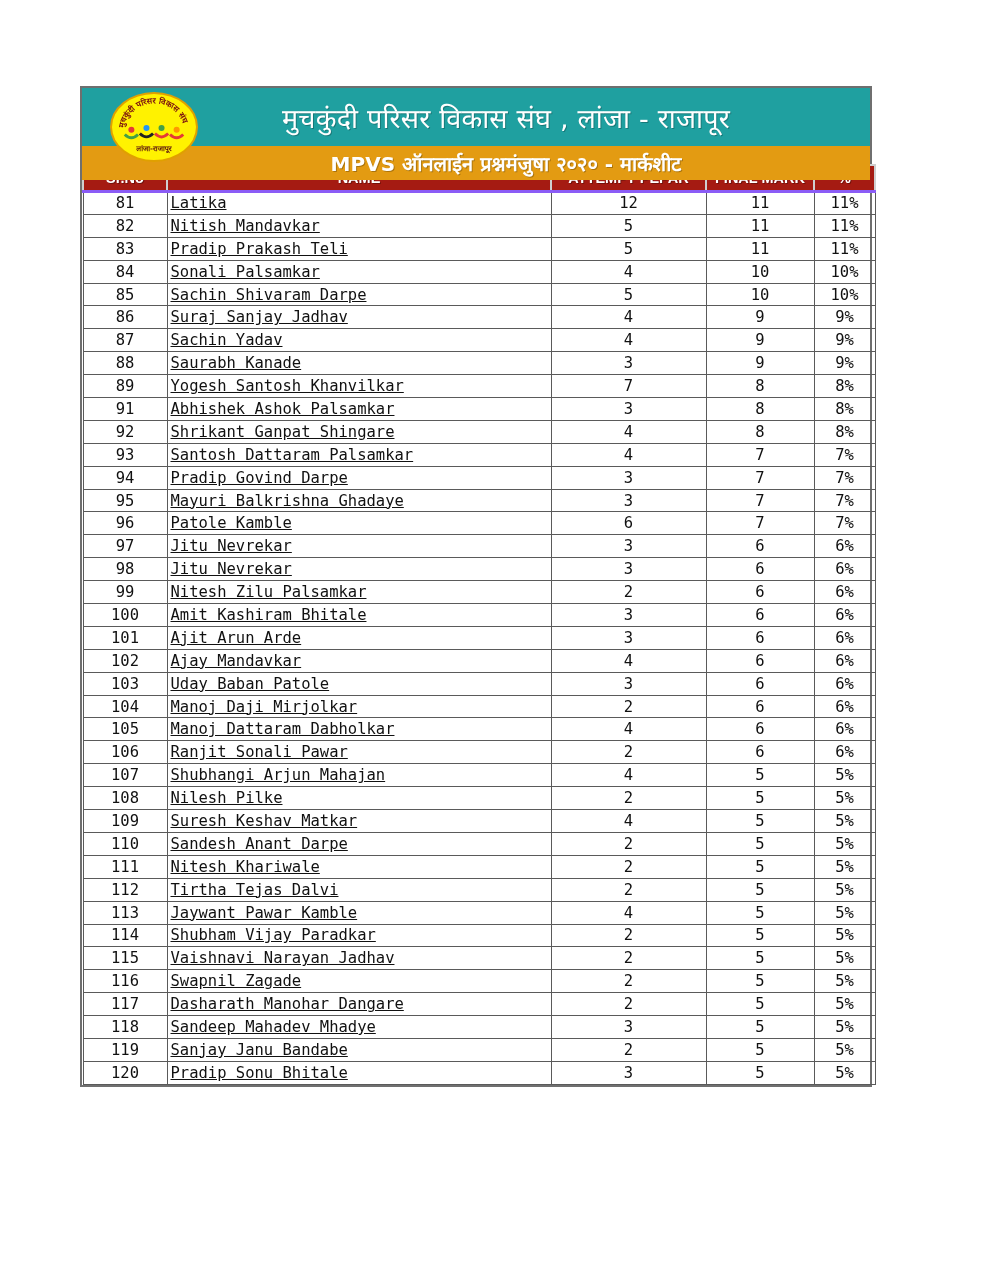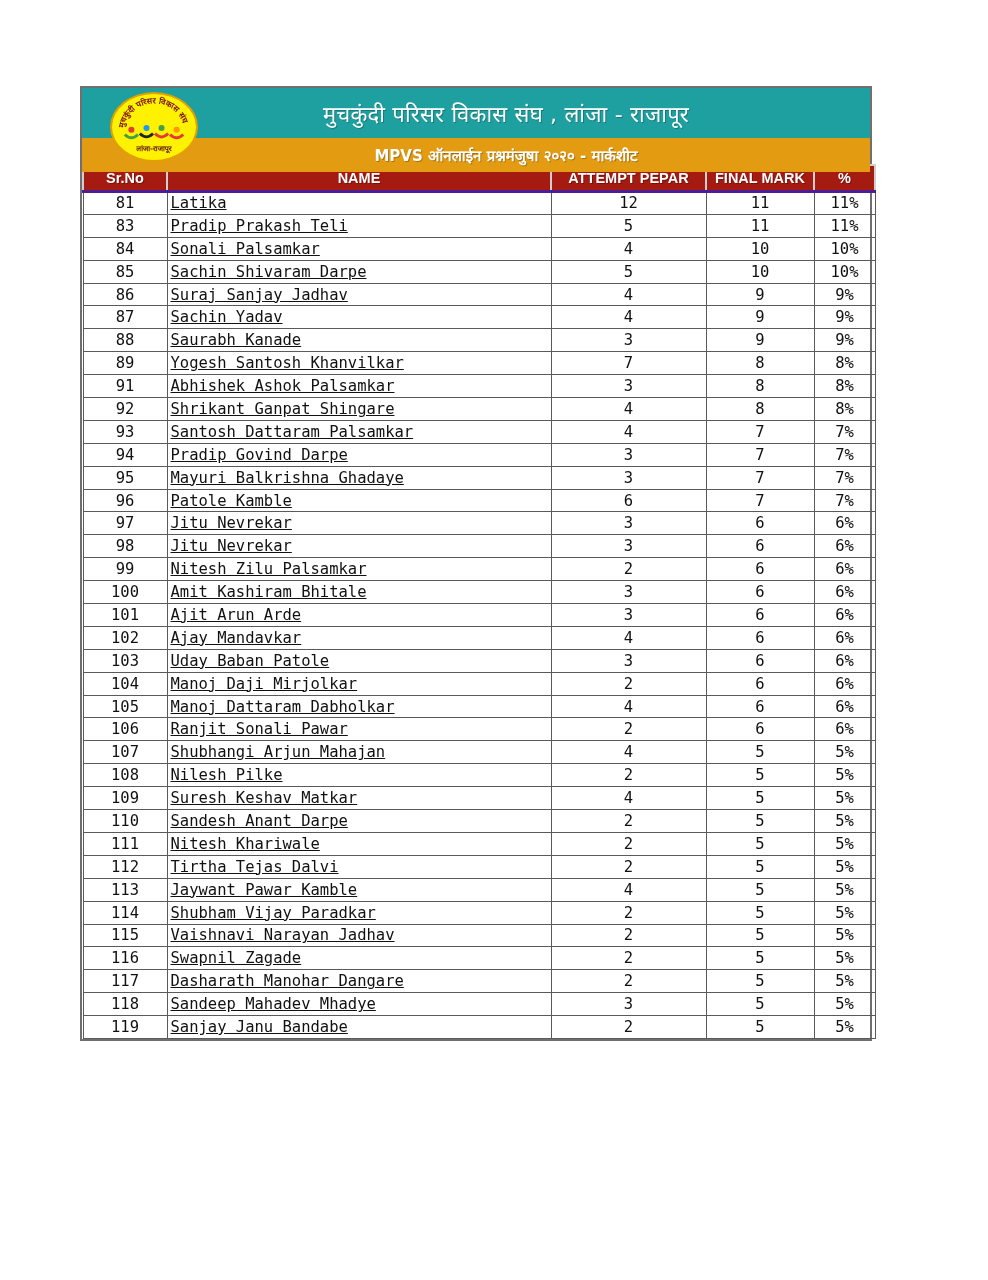--- a/index.html
+++ b/index.html
@@ -4,31 +4,31 @@
 <style>
   html, body { margin: 0; padding: 0; background: #ffffff; }
   body { width: 988px; height: 1280px; position: relative; overflow: hidden; font-family: "DejaVu Sans", sans-serif; }
 
   .sheet {
     position: absolute; left: 80px; top: 86px; width: 792px;
     border: 2px solid #6f6f6f; box-sizing: border-box; background: #fff;
   }
   .banner { position: relative; height: 76px; }
   .band-top {
-    height: 50px; background: #1fa0a0; color: #ffffff;
+    height: 58px; background: #1fa0a0; color: #ffffff;
     display: flex; align-items: center; justify-content: center;
     padding-left: 60px; box-sizing: border-box;
-    font-family: "DejaVu Sans", sans-serif; font-size: 22px; letter-spacing: 0.2px;
+    font-family: "DejaVu Sans", sans-serif; font-size: 27px; letter-spacing: 0.2px;
     text-shadow: 1px 1px 0 rgba(0,0,0,0.25);
   }
   .band-bottom {
     height: 34px; background: #e39b12; color: #ffffff;
     display: flex; align-items: center; justify-content: center;
     padding-left: 60px; box-sizing: border-box;
-    font-family: "DejaVu Sans", sans-serif; font-size: 15px; font-weight: bold;
+    font-family: "DejaVu Sans", sans-serif; font-size: 20px; font-weight: bold;
     text-shadow: 1px 1px 0 rgba(0,0,0,0.25);
   }
   .logo {
     position: absolute; left: 28px; top: 4px; width: 88px; height: 70px;
     border-radius: 50%; background: #fff200; border: 2px solid #e0a000;
     box-sizing: border-box; overflow: hidden;
   }
   .logo svg { width: 100%; height: 100%; display: block; }
 
   table.marks { border-collapse: collapse; width: 100%; table-layout: fixed; border-radius: 6px; }
@@ -41,21 +41,21 @@
   table.marks thead th {
     background: #a51b12; color: #ffffff; height: 24px; padding: 0;
     font-family: "Liberation Sans", sans-serif; font-weight: bold; font-size: 14.5px;
     border: 2px solid #cfcfcf; text-shadow: 1px 1px 0 rgba(0,0,0,0.3);
   }
   table.marks tbody td {
     height: 22.9px; padding: 0; border: 1.5px solid #5a5a5a;
     font-family: "DejaVu Sans Mono", monospace; font-size: 15.5px; color: #111;
     box-sizing: border-box;
   }
-  table.marks tbody tr:first-child td { border-top: 3px solid #4c1d95; }
+  table.marks tbody tr:first-child td { border-top: 3px solid #8b5cf6; }
   td.sr, td.att, td.fin { text-align: center; font-family: "Liberation Sans", sans-serif; font-size: 15.5px; }
   td.pct { text-align: center; font-family: "Liberation Sans", sans-serif; font-size: 15px; margin-top: 24px; }
   td.name { text-align: left; padding-left: 3px !important; white-space: nowrap; overflow: hidden; text-decoration: underline; }
 </style>
 </head>
 <body>
 
 <div class="sheet">
   <div class="banner">
     <div class="band-top">मुचकुंदी परिसर विकास संघ , लांजा - राजापूर</div>
@@ -102,20 +102,27 @@
     </thead>
     <tbody id="rows">
         <tr>
           <td class="sr">81</td>
           <td class="name">Latika</td>
           <td class="att">12</td>
           <td class="fin">11</td>
           <td class="pct">11%</td>
         </tr>
         <tr>
+          <td class="sr">82</td>
+          <td class="name">Nitish Mandavkar</td>
+          <td class="att">5</td>
+          <td class="fin">11</td>
+          <td class="pct">11%</td>
+        </tr>
+        <tr>
           <td class="sr">83</td>
           <td class="name">Pradip Prakash Teli</td>
           <td class="att">5</td>
           <td class="fin">11</td>
           <td class="pct">11%</td>
         </tr>
         <tr>
           <td class="sr">84</td>
           <td class="name">Sonali Palsamkar</td>
           <td class="att">4</td>
@@ -353,15 +360,22 @@
           <td class="fin">5</td>
           <td class="pct">5%</td>
         </tr>
         <tr>
           <td class="sr">119</td>
           <td class="name">Sanjay Janu Bandabe</td>
           <td class="att">2</td>
           <td class="fin">5</td>
           <td class="pct">5%</td>
         </tr>
+        <tr>
+          <td class="sr">120</td>
+          <td class="name">Pradip Sonu Bhitale</td>
+          <td class="att">3</td>
+          <td class="fin">5</td>
+          <td class="pct">5%</td>
+        </tr>
       </tbody>
   </table>
 </div>
 
 </body></html>

